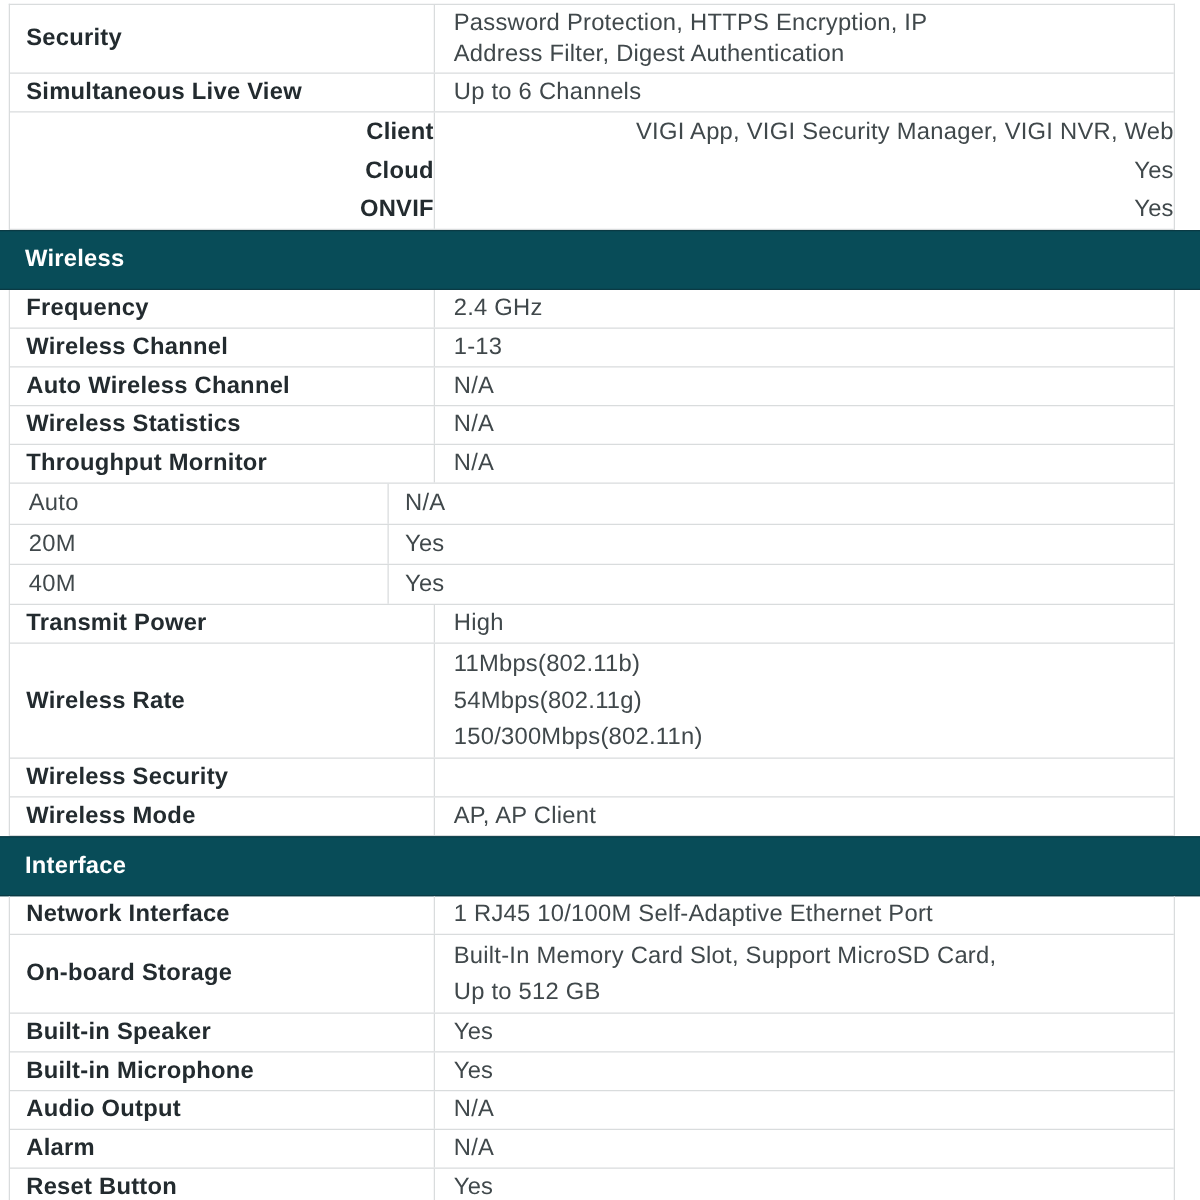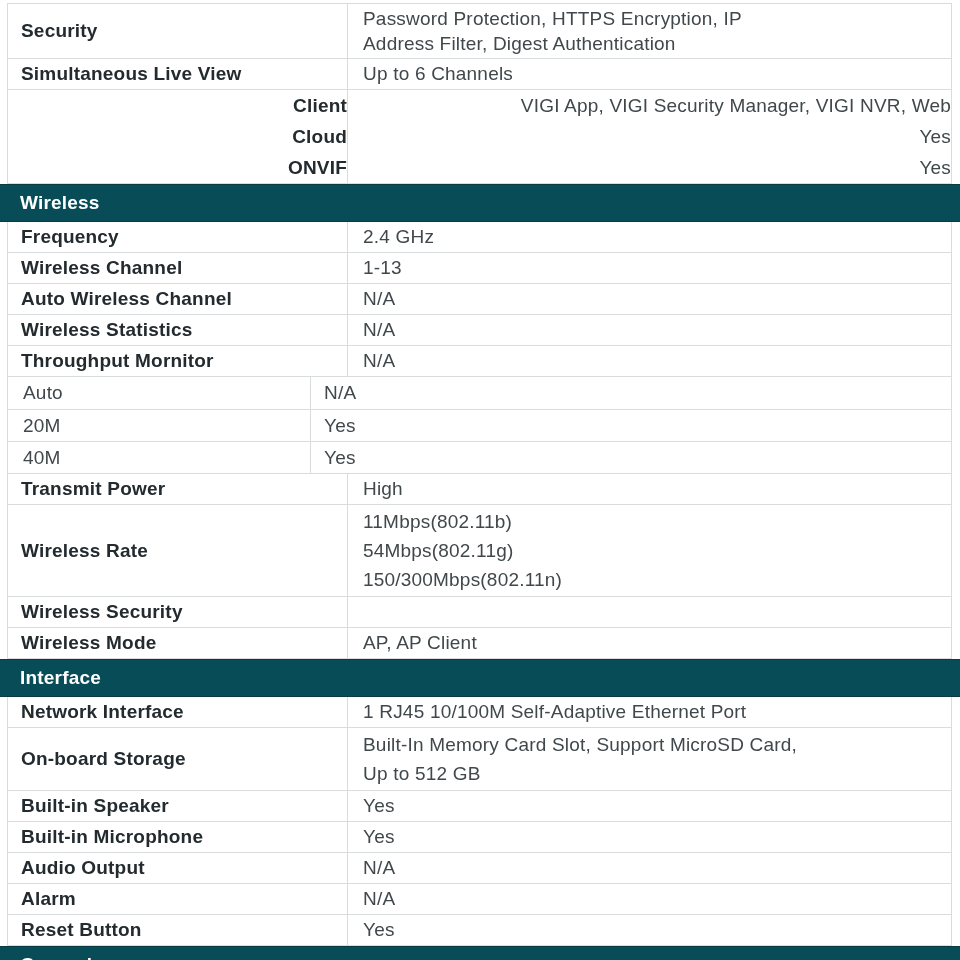--- a/index.html
+++ b/index.html
@@ -12,21 +12,21 @@
     --page-bg:#ffffff;
   }
   html,body{margin:0;padding:0;}
   body{
     width:960px;height:960px;overflow:hidden;background:var(--page-bg);
     font-family:"Liberation Sans", sans-serif;
     font-size:19px;letter-spacing:0.2px;
   }
   .spec-table{padding-top:3px;}
   .section-rows{
-    margin:0 8px 0 7px;
+    margin:0 20px 0 7px;
     border-left:1px solid var(--border-color);
     border-right:1px solid var(--border-color);
   }
   .section-rows.first{border-top:1px solid var(--border-color);}
   .row{
     display:flex;align-items:stretch;
     border-bottom:1px solid var(--border-color);
     min-height:31px;box-sizing:border-box;
   }
   .cell{display:flex;align-items:center;box-sizing:border-box;}
@@ -59,21 +59,21 @@
     flex:0 0 303px;max-width:303px;
     border-right:1px solid var(--border-color);
     padding-left:15px;display:flex;align-items:center;color:var(--value-text);
     box-sizing:border-box;
   }
   .sub-right{
     flex:1;padding-left:13px;display:flex;align-items:center;color:var(--value-text);
   }
   
   .section-bar{
-    height:38px;box-sizing:border-box;
+    height:48px;box-sizing:border-box;
     background:var(--section-header-bg);color:var(--section-header-text);
     display:flex;align-items:center;padding-left:20px;
     font-weight:bold;
     border-top:1px solid var(--bar-edge);
     border-bottom:1px solid var(--bar-edge);
   }
 </style>
 </head>
 <body>
 

